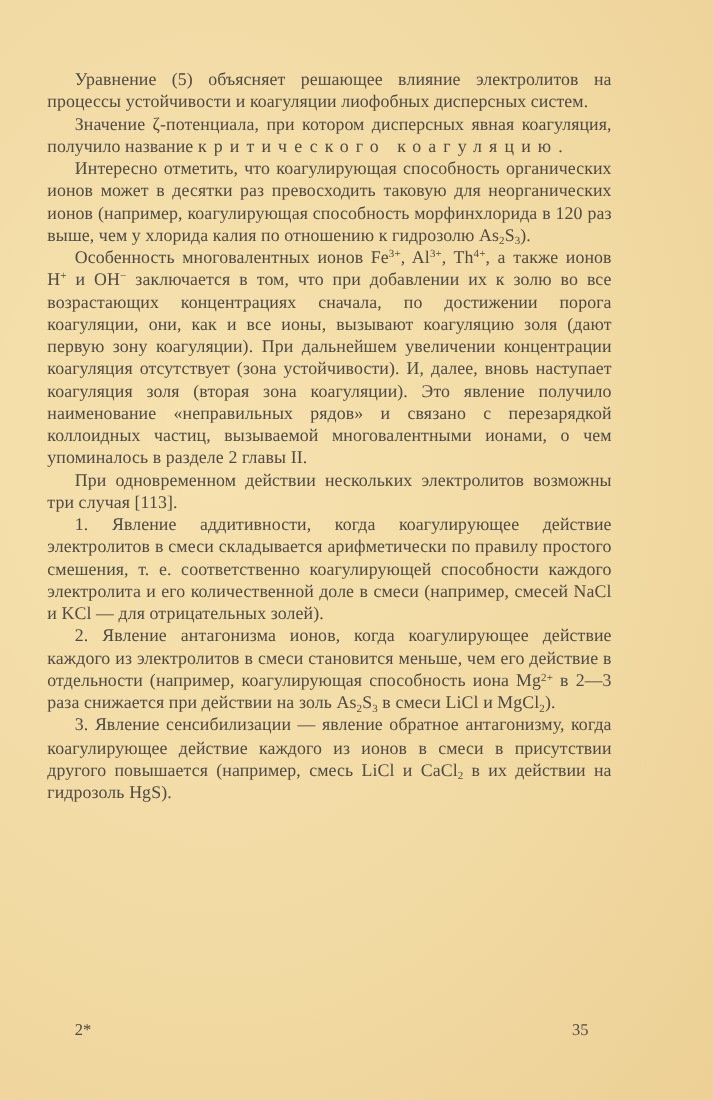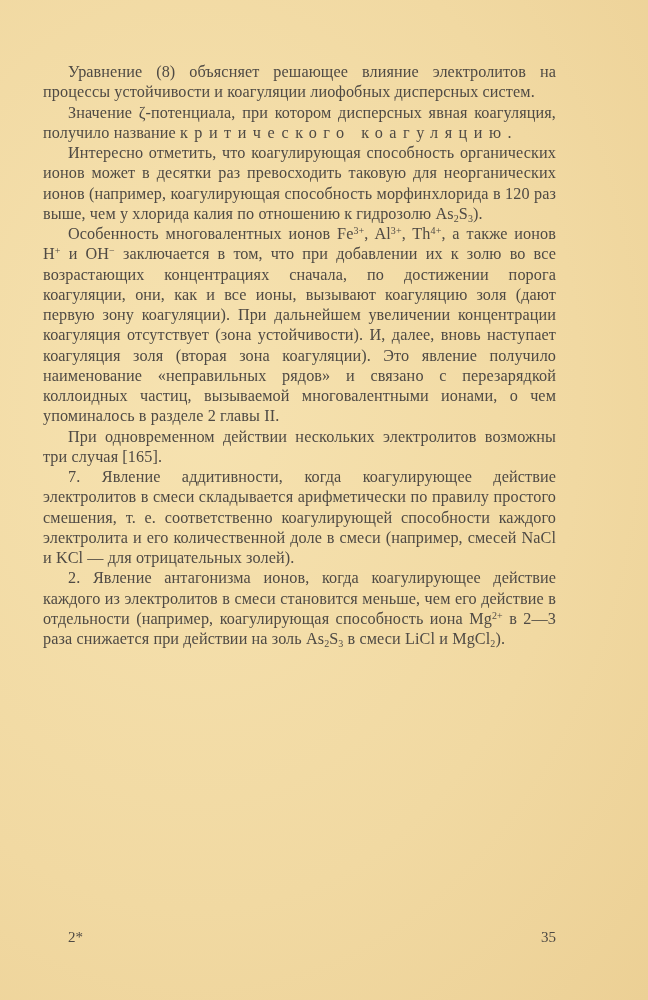--- a/index.html
+++ b/index.html
@@ -17,31 +17,32 @@
     text-align: justify;
     letter-spacing: 0.1px;
   }
   .page p { margin: 0; text-indent: 25px; }
   .spaced { letter-spacing: 6.5px; }
   sup { font-size: 10px; line-height: 0; vertical-align: 5px; }
   sub { font-size: 10px; line-height: 0; vertical-align: -3px; }
   i { font-style: italic; }
   .footer { position: absolute; top: 929px; left: 43px; width: 513px; font-size: 15px; }
   .sig { position: absolute; left: 25px; }
-  .pagenum { position: absolute; right: 0; }
+  .pagenum { position: absolute; right: 21px; }
 </style>
 </head>
 <body>
 
 <div class="page">
-  <p>Уравнение (8) объясняет решающее влияние электролитов на процессы устойчивости и коагуляции лиофобных дисперсных систем.</p>
+  <p>Уравнение (5) объясняет решающее влияние электролитов на процессы устойчивости и коагуляции лиофобных дисперсных систем.</p>
   <p><span>Значение ζ-потенциала, при котором дисперсных явная коагуляция, получило название </span><span class="spaced">критического коагуляцию</span><span>.</span></p>
   <p>Интересно отметить, что коагулирующая способность органических ионов может в десятки раз превосходить таковую для неорганических ионов (например, коагулирующая способность морфинхлорида в 120 раз выше, чем у хлорида калия по отношению к гидрозолю As<sub>2</sub>S<sub>3</sub>).</p>
   <p>Особенность многовалентных ионов Fe<sup>3+</sup>, Al<sup>3+</sup>, Th<sup>4+</sup>, а также ионов H<sup>+</sup> и OH<sup>−</sup> заключается в том, что при добавлении их к золю во все возрастающих концентрациях сначала, по достижении порога коагуляции, они, как и все ионы, вызывают коагуляцию золя (дают первую зону коагуляции). При дальнейшем увеличении концентрации коагуляция отсутствует (зона устойчивости). И, далее, вновь наступает коагуляция золя (вторая зона коагуляции). Это явление получило наименование «неправильных рядов» и связано с перезарядкой коллоидных частиц, вызываемой многовалентными ионами, о чем упоминалось в разделе 2 главы II.</p>
-  <p>При одновременном действии нескольких электролитов возможны три случая [165].</p>
-  <p>7. Явление аддитивности, когда коагулирующее действие электролитов в смеси складывается арифметически по правилу простого смешения, т. е. соответственно коагулирующей способности каждого электролита и его количественной доле в смеси (например, смесей NaCl и KCl — для отрицательных золей).</p>
+  <p>При одновременном действии нескольких электролитов возможны три случая [113].</p>
+  <p>1. Явление аддитивности, когда коагулирующее действие электролитов в смеси складывается арифметически по правилу простого смешения, т. е. соответственно коагулирующей способности каждого электролита и его количественной доле в смеси (например, смесей NaCl и KCl — для отрицательных золей).</p>
   <p>2. Явление антагонизма ионов, когда коагулирующее действие каждого из электролитов в смеси становится меньше, чем его действие в отдельности (например, коагулирующая способность иона Mg<sup>2+</sup> в 2—3 раза снижается при действии на золь As<sub>2</sub>S<sub>3</sub> в смеси LiCl и MgCl<sub>2</sub>).</p>
+  <p>3. Явление сенсибилизации — явление обратное антагонизму, когда коагулирующее действие каждого из ионов в смеси в присутствии другого повышается (например, смесь LiCl и CaCl<sub>2</sub> в их действии на гидрозоль HgS).</p>
 </div>
 
 <div class="footer">
   <span class="sig">2*</span>
   <span class="pagenum">35</span>
 </div>
 
 </body></html>

